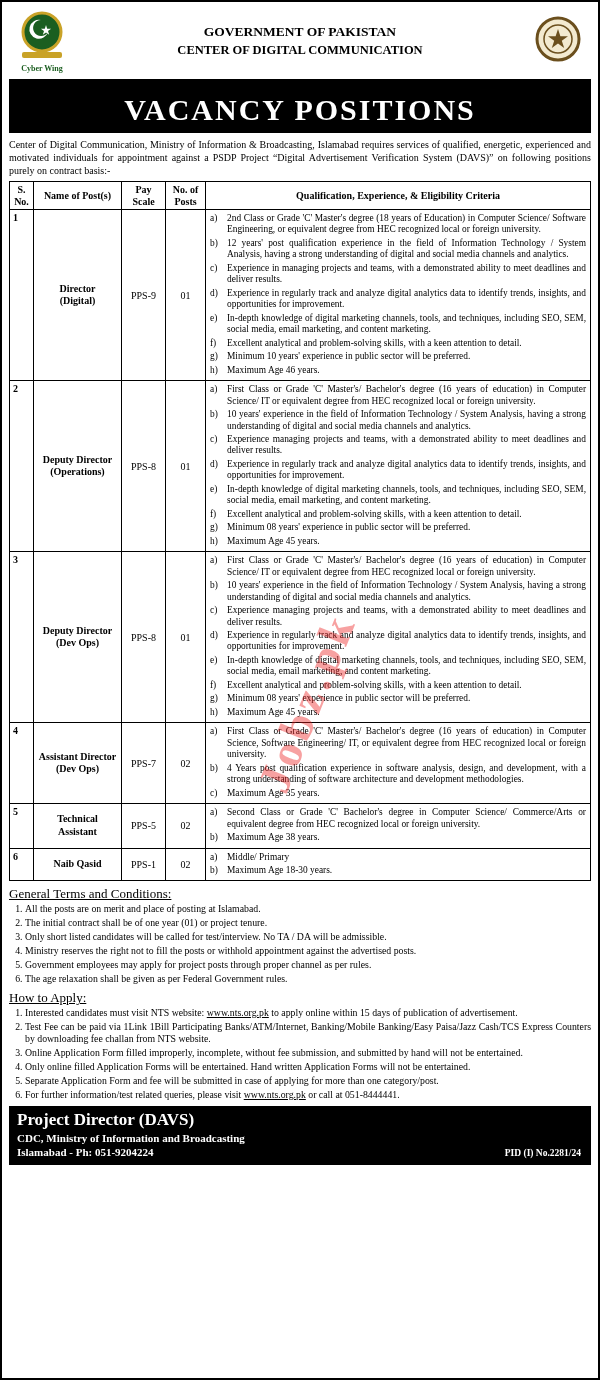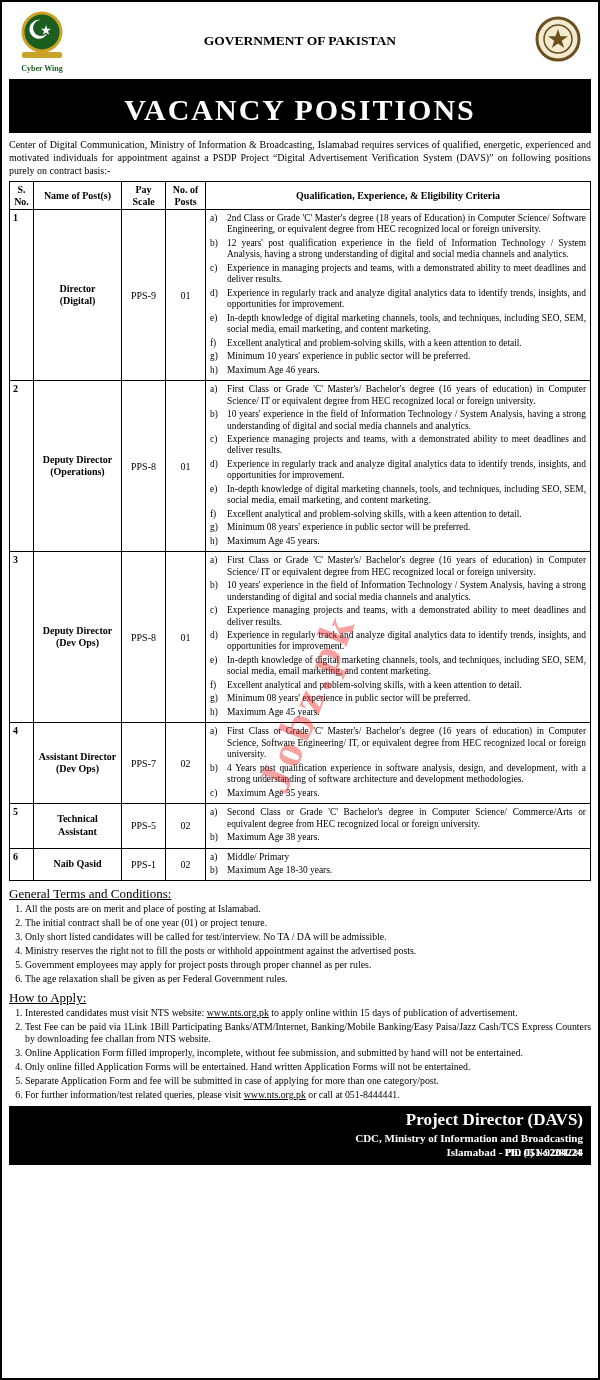--- a/index.html
+++ b/index.html
@@ -39,21 +39,21 @@
   td.crit-cell { vertical-align: top; padding: 3px 4px 2px; }
   .crit { display: flex; gap: 4px; font-size: 9.4px; line-height: 1.22; margin: 0 0 2px; }
   .crit .lt { flex: 0 0 13px; }
   .crit .tx { flex: 1; text-align: justify; }
   
   .sec-h { font-weight: normal; text-decoration: underline; font-size: 13px; margin: 5px 0 1px; }
   ol.plist { margin: 1px 0 4px; padding-left: 16px; font-size: 9.8px; line-height: 1.26; }
   ol.plist li { margin-bottom: 1.5px; text-align: justify; }
   .url { text-decoration: underline; }
   
-  .ftr { background: #000; color: #fff; text-align: right; padding: 4px 8px 7px; margin-top: 5px; position: relative; }
+  .ftr { background: #000; color: #fff; text-align: left; padding: 4px 8px 7px; margin-top: 5px; position: relative; }
   .f1 { font-size: 17px; font-weight: bold; }
   .f2 { font-size: 11px; font-weight: bold; margin-top: 2px; }
   .f3row { position: relative; margin-top: 2px; }
   .pid { position: absolute; right: 2px; bottom: 0; font-size: 9.5px; font-weight: bold; }
   
   .watermark {
     position: absolute; left: 305px; top: 700px;
     transform: translate(-50%, -50%) rotate(-68deg);
     font-size: 46px; font-weight: bold; letter-spacing: 5px;
     color: rgba(235, 30, 30, 0.42); pointer-events: none; white-space: nowrap;
@@ -71,20 +71,21 @@
           <circle cx="27" cy="23" r="19" fill="#1b5e20" stroke="#c9a227" stroke-width="3"></circle>
           <path d="M33 23a9.5 9.5 0 1 1-7-12 8 8 0 1 0 7 12z" fill="#fff"></path>
           <path d="M31 16l1.2 3.7h3.9l-3.1 2.3 1.2 3.7-3.2-2.3-3.2 2.3 1.2-3.7-3.1-2.3h3.9z" fill="#fff"></path>
           <rect x="7" y="43" width="40" height="6" rx="2" fill="#c9a227"></rect>
         </svg>
       </span>
       <div class="logo-cap">Cyber Wing</div>
     </div>
     <div class="hdr-text">
       <div class="h1">GOVERNMENT OF PAKISTAN</div>
+      <div class="h2">CENTER OF DIGITAL COMMUNICATION</div>
     </div>
     <div class="logo">
       <svg width="46" height="46" viewBox="0 0 46 46">
         <circle cx="23" cy="23" r="21" fill="#f3ead0" stroke="#6b4f1d" stroke-width="3"></circle>
         <circle cx="23" cy="23" r="14" fill="none" stroke="#6b4f1d" stroke-width="1.5"></circle>
         <path d="M23 13l2.4 7.2h7.6l-6.2 4.5 2.4 7.3-6.2-4.5-6.2 4.5 2.4-7.3-6.2-4.5h7.6z" fill="#6b4f1d"></path>
       </svg>
     </div>
   </header>
 

